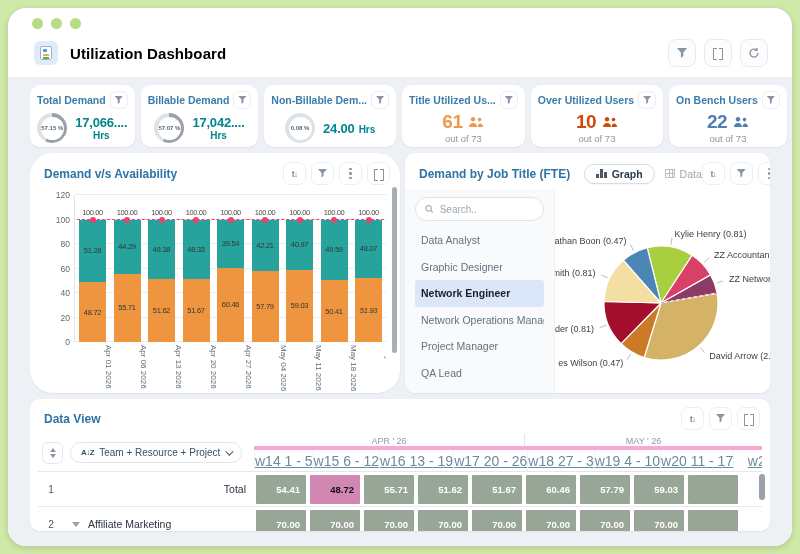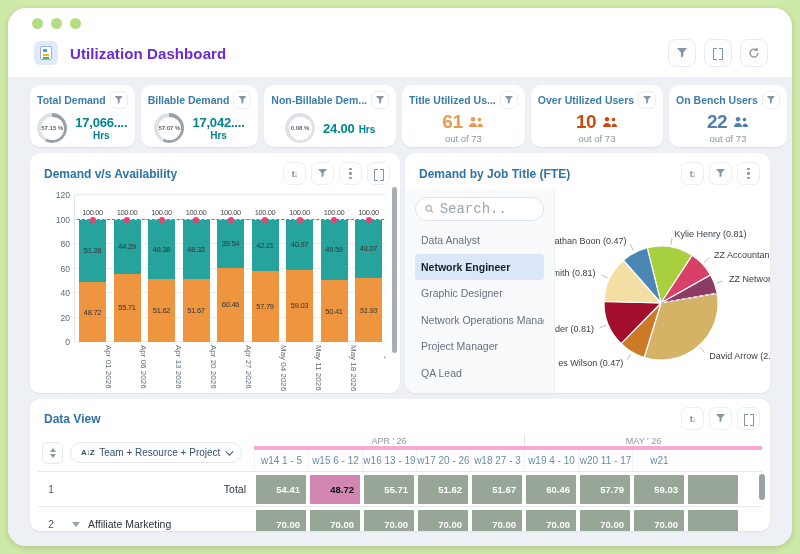--- a/index.html
+++ b/index.html
@@ -18,21 +18,21 @@
   
   .dots { display:flex; gap:8px; padding:10px 0 0 24px; }
   .dot { width:11px; height:11px; border-radius:50%; background:#b4dd85; }
 
   
   .app-header { display:flex; align-items:center; padding:10px 24px 10px 26px; }
   .app-icon { width:24px; height:24px; border-radius:6px; background:#dfeafb; display:flex; align-items:center; justify-content:center; margin-right:12px; }
   .app-icon .doc { width:12px; height:14px; background:#fff; border:1px solid #9db3c9; border-radius:2px; position:relative; }
   .app-icon .doc::before { content:""; position:absolute; left:2px; top:2px; width:4px; height:3px; background:#4aa3df; }
   .app-icon .doc::after { content:""; position:absolute; left:2px; top:7px; width:6px; height:2px; background:#e8b33c; box-shadow:0 3px 0 #55b055; }
-  .app-title { font-size:15px; font-weight:bold; color:#6d28d9; letter-spacing:.1px; }
+  .app-title { font-size:15px; font-weight:bold; color:#000000; letter-spacing:.1px; }
   .header-actions { margin-left:auto; display:flex; gap:8px; }
   .hbtn { width:28px; height:28px; border-radius:8px; border:1px solid #e7ebef; background:#fdfdfe; display:flex; align-items:center; justify-content:center; color:#7d8b9b; }
 
   
   .i-funnel { width:11px; height:11px; display:inline-block; background:#8795a5; clip-path:polygon(0 0,100% 0,62% 45%,62% 78%,40% 95%,40% 45%); }
   .i-funnel.sm { width:9px; height:9px; }
   .i-expand { width:10px; height:10px; position:relative; display:inline-block; }
   .i-expand::before, .i-expand::after { content:""; position:absolute; width:3px; height:10px; border:1.4px solid #8795a5; }
   .i-expand::before { left:0; border-right:none; }
   .i-expand::after { right:0; border-left:none; }
@@ -63,21 +63,21 @@
 
   
   .charts-row { display:flex; gap:5px; margin-top:6px; }
   .panel { background:#fff; border-radius:10px; box-shadow:0 1px 2px rgba(20,40,60,.06); position:relative; overflow:hidden; }
   .panel-head { display:flex; align-items:center; padding:9px 10px 4px 14px; }
   .panel-title { font-size:12px; font-weight:bold; color:#2e74a6; white-space:nowrap; }
   .panel-actions { margin-left:auto; display:flex; gap:5px; }
   .pbtn { width:23px; height:23px; border-radius:7px; border:1px solid #eceff2; background:#fff; display:flex; align-items:center; justify-content:center; }
 
   
-  .p-bar { width:370px; height:240px; }
+  .p-bar { width:370px; height:240px;border-radius:23px; }
   .chart-wrap { position:relative; margin:6px 14px 0 44px; }
   .plot { position:relative; height:147px; border-left:1px solid #dfe5ea; }
   .grid { position:absolute; left:0; right:0; height:1px; background:#e9edf0; }
   .ylab { position:absolute; right:calc(100% + 5px); transform:translateY(-50%); font-size:8.5px; color:#5d6a76; }
   .marker { position:absolute; left:2px; right:2px; border-top:1.5px dashed #f0527c; }
   .bars { position:absolute; left:0; right:0; top:0; bottom:0; display:flex; justify-content:space-between; padding:0 4px; }
   .bar-col { position:relative; flex:0 0 27px; height:100%; }
   .bar-stack { position:absolute; bottom:0; left:0; right:0; display:flex; flex-direction:column; }
   .seg { position:relative; display:flex; align-items:center; justify-content:center; }
   .seg span { font-size:7.5px; color:#353535; letter-spacing:-.3px; }
@@ -95,21 +95,21 @@
   .minibars { display:inline-flex; align-items:flex-end; gap:1.5px; height:9px; }
   .minibars i { width:2.5px; background:#4a5663; display:block; }
   .minibars i:nth-child(1){height:4px;} .minibars i:nth-child(2){height:9px;} .minibars i:nth-child(3){height:6px;}
   .minigrid { width:10px; height:9px; border:1px solid #b6bfc8; background:
     linear-gradient(#b6bfc8,#b6bfc8) 0 3px/100% 1px no-repeat,
     linear-gradient(90deg,#b6bfc8,#b6bfc8) 3px 0/1px 100% no-repeat,
     linear-gradient(90deg,#b6bfc8,#b6bfc8) 6.5px 0/1px 100% no-repeat; }
   .pie-body { flex:1; display:flex; min-height:0; }
   .jt-col { width:150px; border-right:1px solid #eef1f4; background:#f8fafb; padding:8px 10px 0 10px; overflow:hidden; }
   .search-box { display:flex; align-items:center; gap:6px; height:24px; border:1px solid #dde3e8; border-radius:12px; background:#fff; padding:0 9px; margin-bottom:6px; }
-  .search-box input { border:none; outline:none; width:100%; font-size:14px; color:#5a6570; background:transparent; font-family:Liberation Mono, monospace; }
+  .search-box input { border:none; outline:none; width:100%; font-size:10px; color:#5a6570; background:transparent; font-family:Liberation Sans, sans-serif; }
   .search-box input::placeholder { color:#9aa6b2; }
   .jt-item { height:26.5px; display:flex; align-items:center; padding-left:6px; font-size:10.5px; color:#66717e; position:relative; border-radius:3px; white-space:nowrap; overflow:hidden; }
   .jt-item.sel { background:#dbe7f8; color:#16202c; font-weight:bold; }
   .jt-item.sel::before { content:""; position:absolute; left:-10px; top:2px; bottom:2px; width:4px; background:#6d96da; border-radius:2px; }
   .pie-area { flex:1; position:relative; overflow:hidden; }
   .pie-area svg { overflow:visible; }
 
   
   .p-data { margin-top:6px; height:132px; }
   .dv-head { display:flex; align-items:center; padding:8px 10px 2px 14px; }
@@ -121,21 +121,21 @@
   .tri-dn { width:0;height:0;border-left:3.5px solid transparent;border-right:3.5px solid transparent;border-top:4px solid #8a97a3; }
   .group-pill { display:flex; align-items:center; gap:5px; border:1px solid #e0e6eb; border-radius:14px; background:#fff; padding:4px 10px; font-size:10px; color:#33536b; white-space:nowrap; }
   .az { font-size:8px; font-weight:bold; color:#33536b; letter-spacing:-.5px; }
   .chev { width:6px; height:6px; border-right:1.6px solid #33536b; border-bottom:1.6px solid #33536b; transform:rotate(45deg) translateY(-2px); }
   .dv-h-util { width:84px; display:flex; align-items:center; justify-content:center; font-size:9.5px; font-weight:bold; color:#2e4b63; border-right:1px solid #eef1f4; }
   .dv-h-weeks { flex:1; overflow:hidden; }
   .dv-months { display:flex; height:16px; border-bottom:4px solid #f9a8d4; }
   .dv-month { text-align:center; font-size:9px; color:#8a9aa8; }
   .dv-month + .dv-month { border-left:1px solid #dfe5ea; }
   .dv-weekrow { display:flex; height:21px; }
-  .dv-week { flex:0 0 54px; display:flex; align-items:center; justify-content:center; font-size:10px; color:#6a8ba0; border-left:1px solid #f0f3f6; white-space:nowrap; }
+  .dv-week { flex:0 0 54px; display:flex; align-items:center; justify-content:center; font-size:14px; color:#6a8ba0; border-left:1px solid #f0f3f6; white-space:nowrap;text-decoration:underline; }
   .dv-row { display:flex; align-items:stretch; border-bottom:1px solid #e8ebee; background:#fff; }
   .dv-num { width:26px; display:flex; align-items:center; justify-content:center; font-size:10px; color:#4a5663; }
   .dv-name { width:190px; display:flex; align-items:center; font-size:10.5px; color:#2b3440; padding:0 8px; gap:8px; }
   .dv-name.right { justify-content:flex-end; }
   .dv-util { width:84px; }
   .dv-weeks { flex:1; display:flex; overflow:hidden; }
   .cell { flex:0 0 54px; padding:2.5px 2px; }
   .cellbox { height:29px; background:#98a698; border-radius:1px; display:flex; align-items:center; justify-content:flex-end; padding-right:6px; font-size:9.5px; font-weight:bold; color:#fff; }
   .cellbox.hl { background:#d187b2; color:#101010; }
   .dv-scroll { position:absolute; right:-3px; top:40px; width:6px; height:26px; border-radius:3px; background:#9aa1a8; }
@@ -446,20 +446,34 @@
               <div class="xlab">May 18 2026</div>
               <div class="xlab">May 25 2026</div>
             </div>
         </div>
         <div class="chart-scroll"></div>
       </div>
 
       <div class="panel p-pie">
         <div class="panel-head">
           <span class="panel-title">Demand by Job Title (FTE)</span>
+          <div class="toggle-wrap">
+            <button class="toggle-graph">
+                <span class="minibars">
+                  <i></i>
+                  <i></i>
+                  <i></i>
+                </span>
+                <span>Graph</span>
+              </button>
+            <button class="toggle-data" style="background:none;border:none;font-family:inherit;">
+                <span class="minigrid"></span>
+                <span>Data</span>
+              </button>
+          </div>
           <div class="panel-actions">
             <button class="pbtn">
                 <span class="i-sort">t↓</span>
               </button>
             <button class="pbtn">
                 <span class="i-funnel sm"></span>
               </button>
             <button class="pbtn">
                 <span class="i-kebab">
                   <span></span>
@@ -474,22 +488,22 @@
           <div class="jt-col">
             <div class="search-box">
               <svg width="10" height="10" viewBox="0 0 10 10">
                   <circle cx="4.2" cy="4.2" r="3.2" fill="none" stroke="#9aa6b2" stroke-width="1.2"></circle>
                   <path d="M6.6 6.6 9 9" stroke="#9aa6b2" stroke-width="1.2"></path>
                 </svg>
               <input type="text" placeholder="Search.." style="">
             </div>
             <div id="jt-items">
                 <div class="jt-item">Data Analyst</div>
+                <div class="jt-item">Graphic Designer</div>
                 <div class="jt-item sel">Network Engineer</div>
-                <div class="jt-item">Graphic Designer</div>
                 <div class="jt-item">Network Operations Manag...</div>
                 <div class="jt-item">Project Manager</div>
                 <div class="jt-item">QA Lead</div>
                 <div class="jt-item">Software Developer</div>
               </div>
           </div>
           <div class="pie-area">
               <svg width="212" height="200" style="position: absolute; left: 2px; top: 18px;">
                 <path d="M104,96 L90.2,40.7 A57,57 0 0 1 135.1,48.3 Z" fill="#a8cf3d" stroke="#fff" stroke-width="1.2"></path>
                 <path d="M113.8,37.8 L115.0,30.9" stroke="#b9bec4" fill="none"></path>

